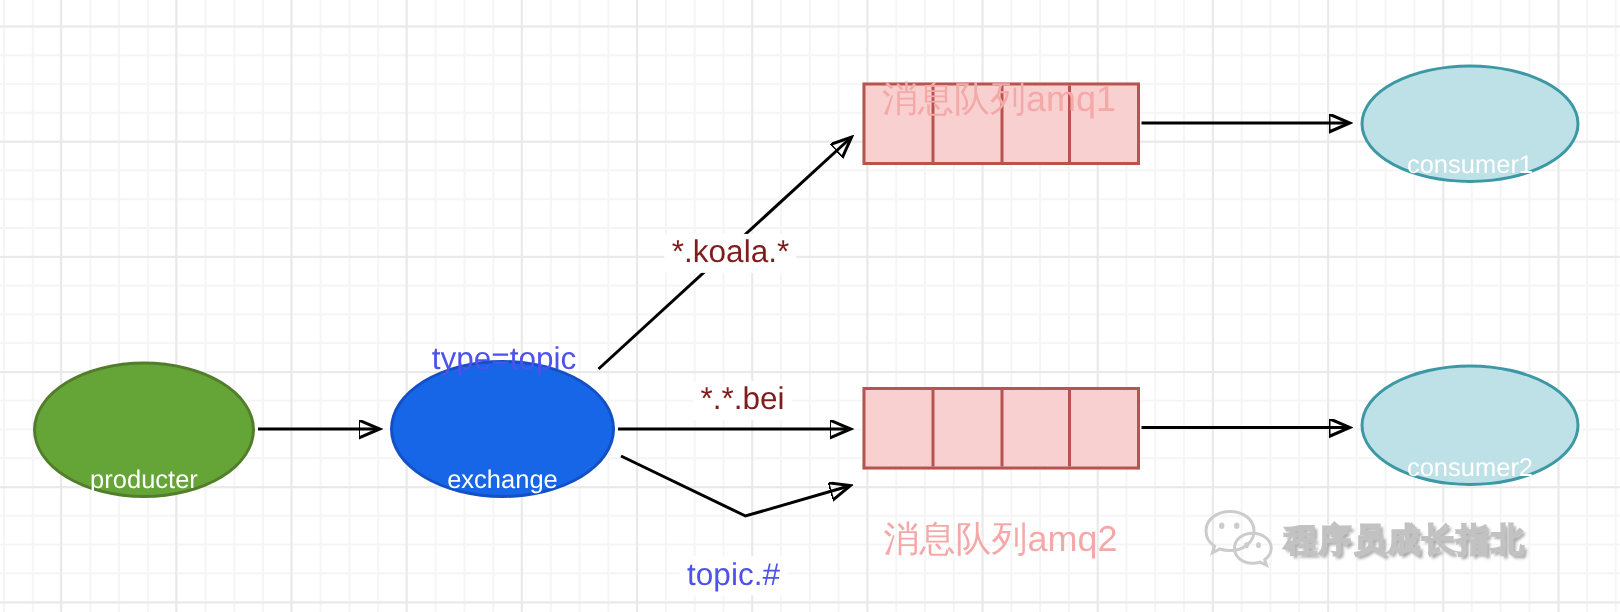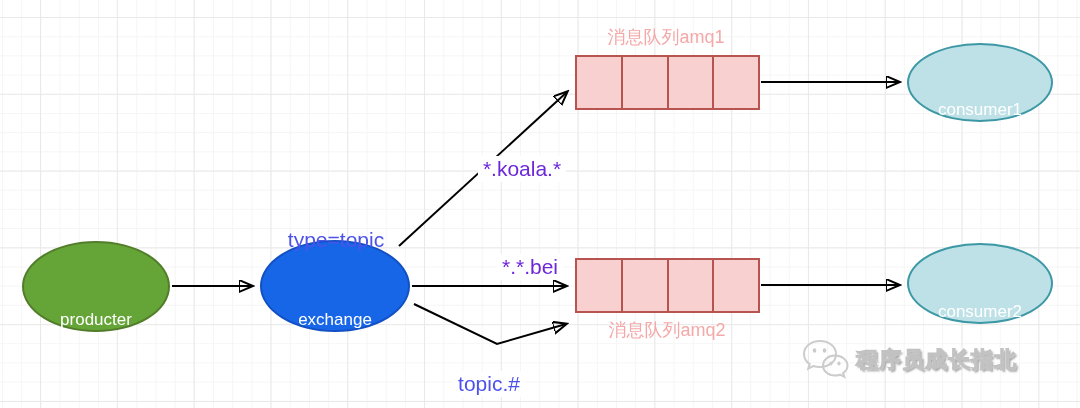--- a/index.html
+++ b/index.html
@@ -46,23 +46,23 @@
   }
   .queue1 { left: 575px; top: 55px; }
   .queue2 { left: 575px; top: 258px; }
   .queue .cell { flex: 1; box-sizing: border-box; border-right: 2px solid #b85450; }
   .queue .cell:last-child { border-right: none; }
   .label {
     position: absolute; transform: translate(-50%, -50%);
     white-space: nowrap; font-size: 21px; line-height: 1.15;
   }
   .edge-label { background: #ffffff; padding: 1px 5px; }
-  .red  { color: #6d28d9; margin-left: 35px; }
+  .red  { color: #7f1d1d; }
   .blue { color: #4d53ea; margin-top: 36px; }
-  .pink { color: #f4a8a8; font-size: 18px; }
+  .pink { color: #f4a8a8; font-size: 24px; margin-top: 30px; }
   .type-label { left: 336px; top: 204px; }
   .rk1 { left: 487px; top: 169px; }
   .rk2 { left: 495px; top: 267px; }
   .rk3 { left: 489px; top: 348px; }
   .qlabel1 { left: 666px; top: 37px; }
   .qlabel2 { left: 667px; top: 330px; }
   .watermark {
     position: absolute; left: 800px; top: 337px;
     display: flex; align-items: center; gap: 6px;
   }

